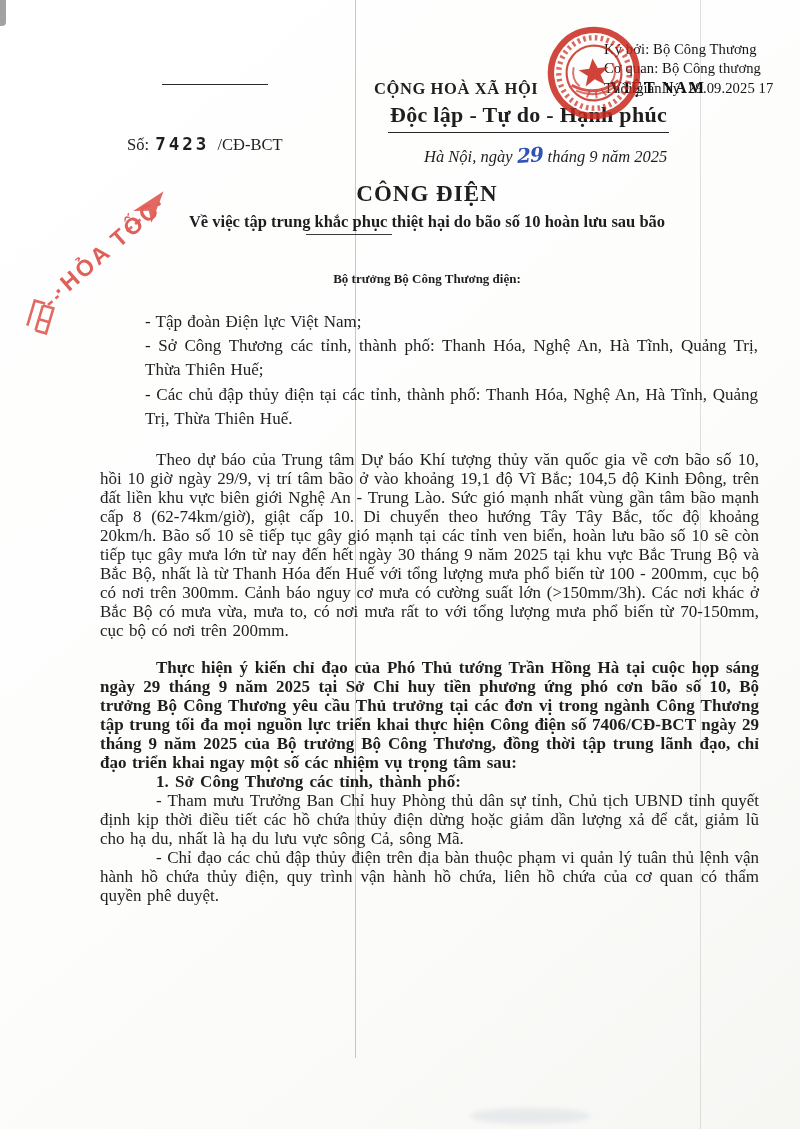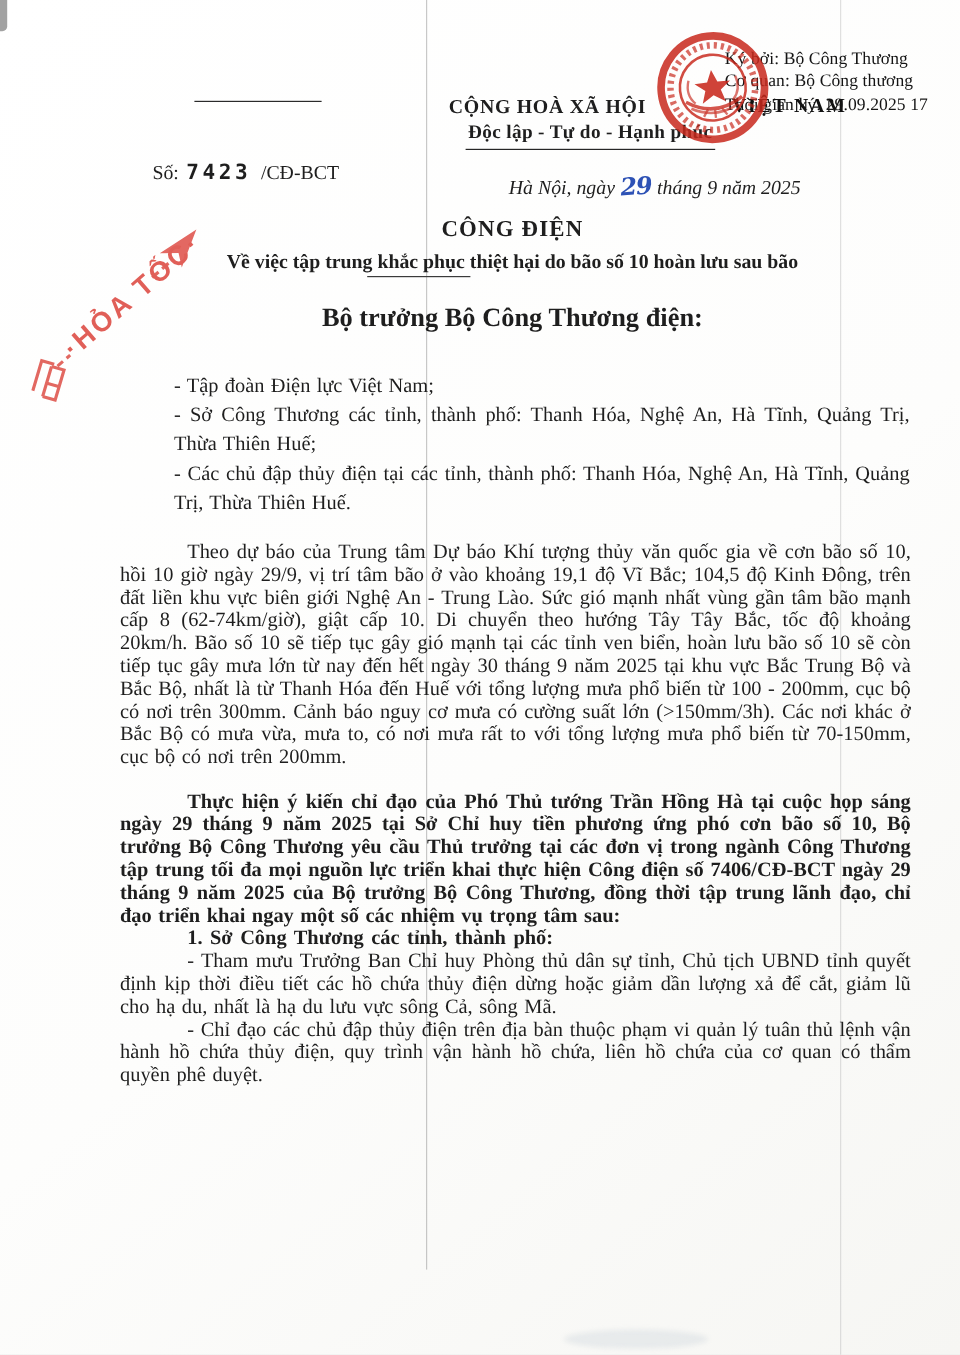--- a/index.html
+++ b/index.html
@@ -37,42 +37,42 @@
 
   
   .ministry-wrap{position:absolute;left:108px;top:79px;width:214px;text-align:center;z-index:2;}
   .ministry{font-weight:bold;font-size:16.5px;letter-spacing:.4px;white-space:nowrap;}
   .ministry-rule{width:106px;margin:5px auto 0;border-top:1.6px solid #2a2a2a;}
   .doc-number{position:absolute;left:127px;top:134px;font-size:16.5px;white-space:nowrap;z-index:2;}
   .doc-number .num{font-family:"DejaVu Sans Mono",monospace;font-weight:bold;font-size:17.5px;letter-spacing:3px;padding:0 4px 0 2px;}
   .republic{position:absolute;left:374px;top:79px;font-weight:bold;font-size:16.5px;letter-spacing:.6px;white-space:nowrap;z-index:2;}
   .motto{
     position:absolute;left:388px;top:102px;z-index:2;
-    font-weight:bold;font-size:16px;letter-spacing:.3px;white-space:nowrap;
+    font-weight:bold;font-size:22px;letter-spacing:.3px;white-space:nowrap;
     border-bottom:1.5px solid #262626;padding:0 2px 4px 2px;
   }
   .place-date{position:absolute;left:424px;top:143px;font-style:italic;font-size:16.5px;white-space:nowrap;z-index:2;}
   .hand-day{
     color:#2e52b5;font-weight:bold;font-size:20px;letter-spacing:-1px;
     display:inline-block;transform:rotate(-4deg);margin:0 1px 0 0;
     font-family:"DejaVu Serif",serif;
   }
 
   
   .urgent-stamp{
     position:absolute;left:22px;top:292px;width:196px;height:58px;z-index:6;
     transform:rotate(-41deg);transform-origin:0 50%;opacity:.88;
   }
 
   
   .title-block{position:absolute;left:100px;right:46px;top:181px;text-align:center;z-index:2;}
-  .doc-type{font-weight:bold;font-size:19px;letter-spacing:1px;}
+  .doc-type{font-weight:bold;font-size:23px;letter-spacing:1px;}
   .doc-subject{font-weight:bold;font-size:16.5px;margin-top:5px;}
   .subject-rule{width:86px;border-top:1.2px solid #3a3a3a;margin:2px auto 0;transform:translateX(-78px);}
-  .salutation{font-weight:bold;font-size:22px;margin-top:21px;}
+  .salutation{font-weight:bold;font-size:13px;margin-top:36px;}
 
   
   .recipients{position:absolute;left:145px;top:310px;width:613px;z-index:2;
     font-size:17px;line-height:24.2px;word-spacing:1px;}
   .recipients p{margin:0;text-align:justify;}
 
   
   .doc-body{position:absolute;left:100px;top:450px;width:659px;z-index:2;
     font-size:17px;line-height:19px;word-spacing:1.2px;}
   .doc-body p{margin:0;text-align:justify;}

